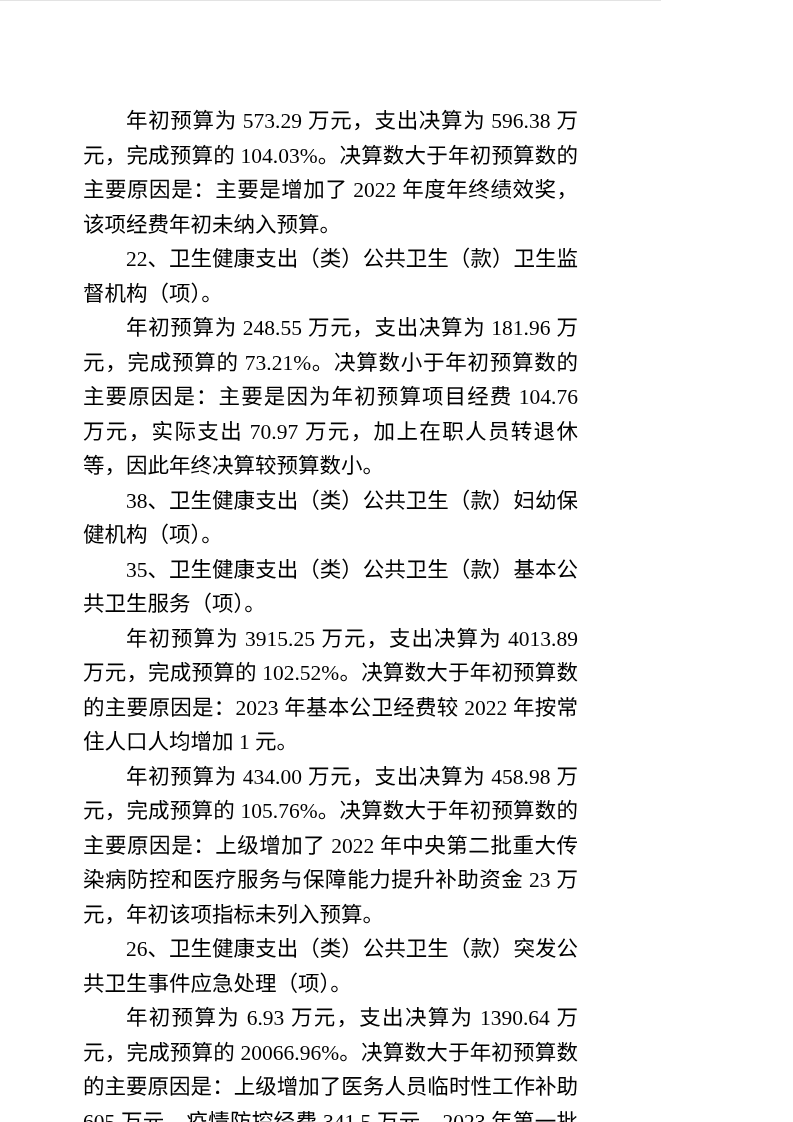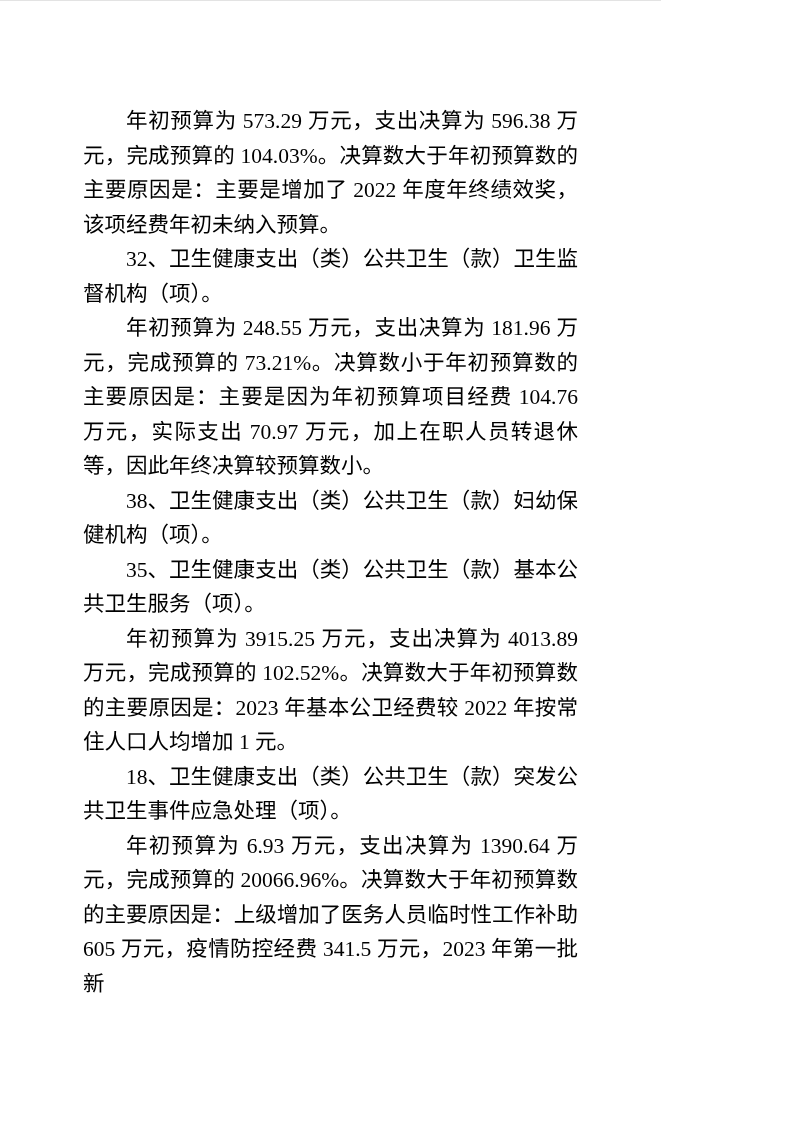--- a/index.html
+++ b/index.html
@@ -31,21 +31,22 @@
     padding: 0;
     text-indent: 2em;
   }
 </style>
 </head>
 <body>
 
 <div class="page">
   <div class="doc">
     <p class="para">年初预算为 573.29 万元，支出决算为 596.38 万元，完成预算的 104.03%。决算数大于年初预算数的主要原因是：主要是增加了 2022 年度年终绩效奖，该项经费年初未纳入预算。</p>
-    <p class="para">32、卫生健康支出（类）公共卫生（款）卫生监督机构（项）。</p>
+    <p class="para">22、卫生健康支出（类）公共卫生（款）卫生监督机构（项）。</p>
     <p class="para">年初预算为 248.55 万元，支出决算为 181.96 万元，完成预算的 73.21%。决算数小于年初预算数的主要原因是：主要是因为年初预算项目经费 104.76 万元，实际支出 70.97 万元，加上在职人员转退休等，因此年终决算较预算数小。</p>
     <p class="para">38、卫生健康支出（类）公共卫生（款）妇幼保健机构（项）。</p>
     <p class="para">35、卫生健康支出（类）公共卫生（款）基本公共卫生服务（项）。</p>
     <p class="para">年初预算为 3915.25 万元，支出决算为 4013.89 万元，完成预算的 102.52%。决算数大于年初预算数的主要原因是：2023 年基本公卫经费较 2022 年按常住人口人均增加 1 元。</p>
-    <p class="para">18、卫生健康支出（类）公共卫生（款）突发公共卫生事件应急处理（项）。</p>
+    <p class="para">年初预算为 434.00 万元，支出决算为 458.98 万元，完成预算的 105.76%。决算数大于年初预算数的主要原因是：上级增加了 2022 年中央第二批重大传染病防控和医疗服务与保障能力提升补助资金 23 万元，年初该项指标未列入预算。</p>
+    <p class="para">26、卫生健康支出（类）公共卫生（款）突发公共卫生事件应急处理（项）。</p>
     <p class="para">年初预算为 6.93 万元，支出决算为 1390.64 万元，完成预算的 20066.96%。决算数大于年初预算数的主要原因是：上级增加了医务人员临时性工作补助 605 万元，疫情防控经费 341.5 万元，2023 年第一批新</p>
   </div>
 </div>
 
 </body></html>

